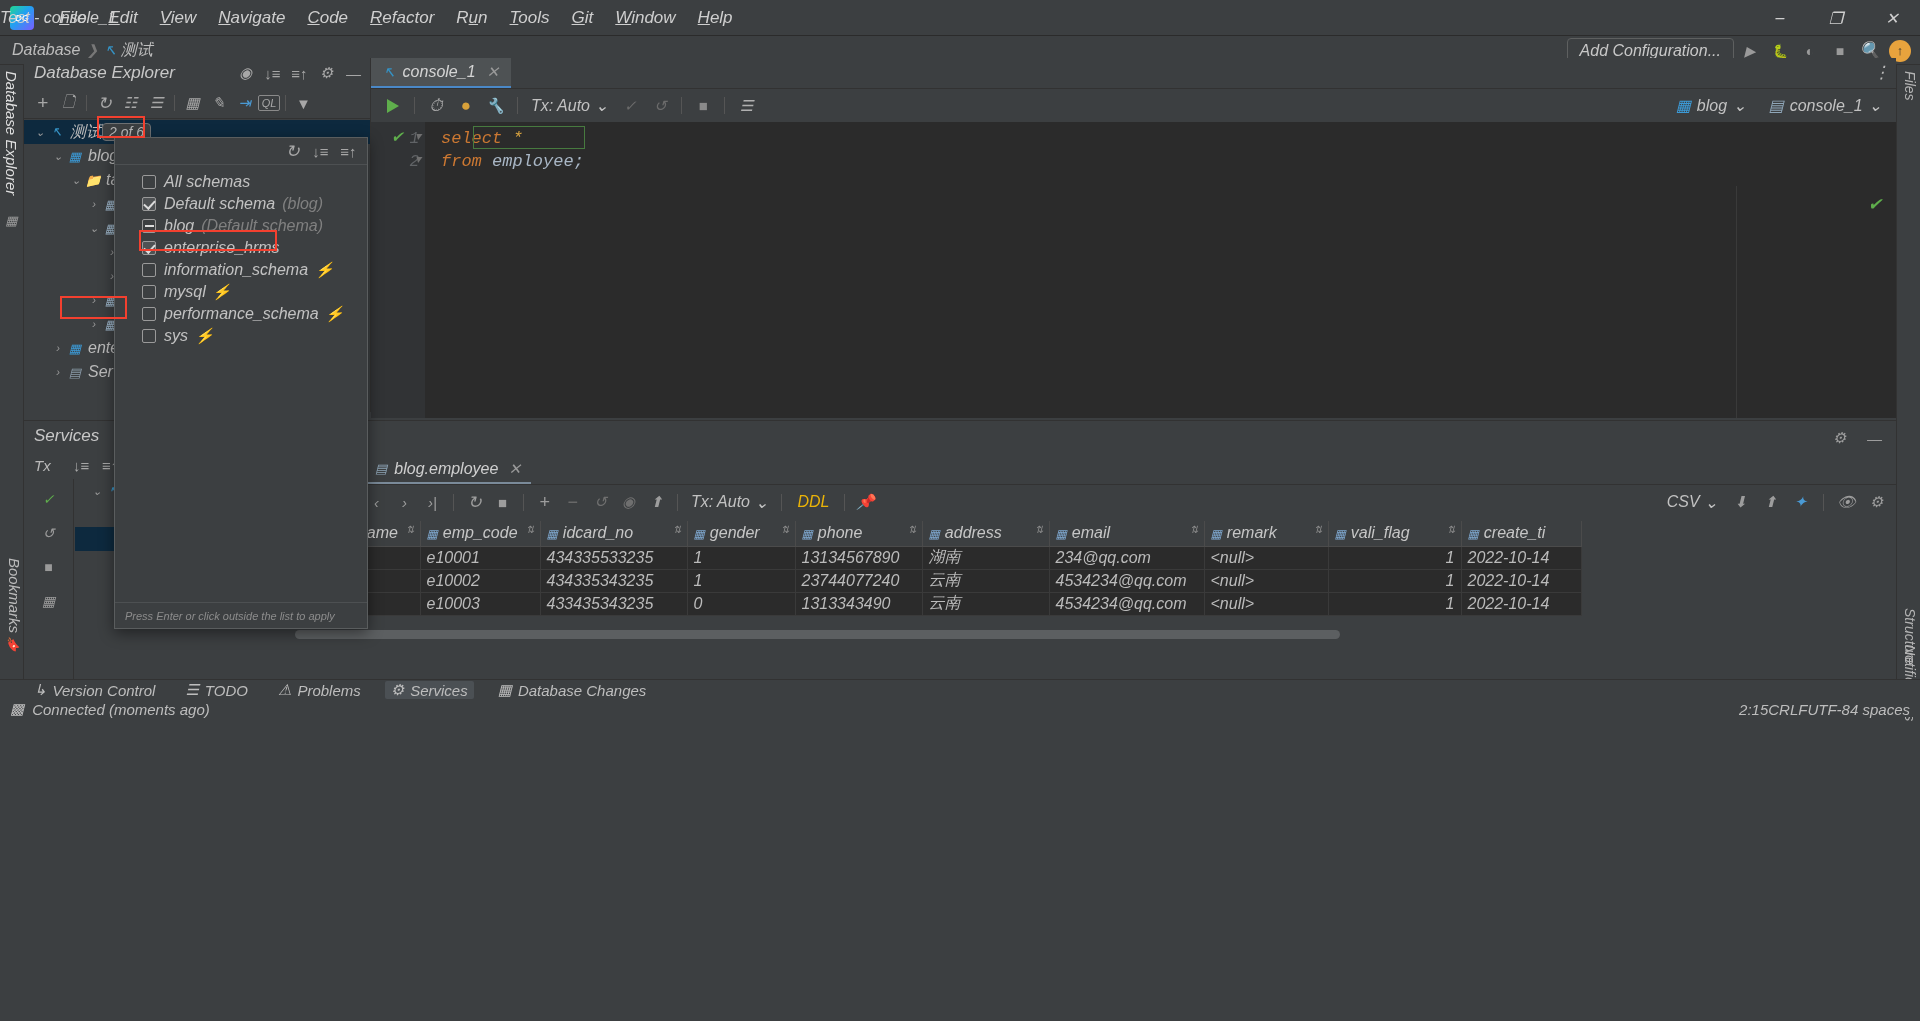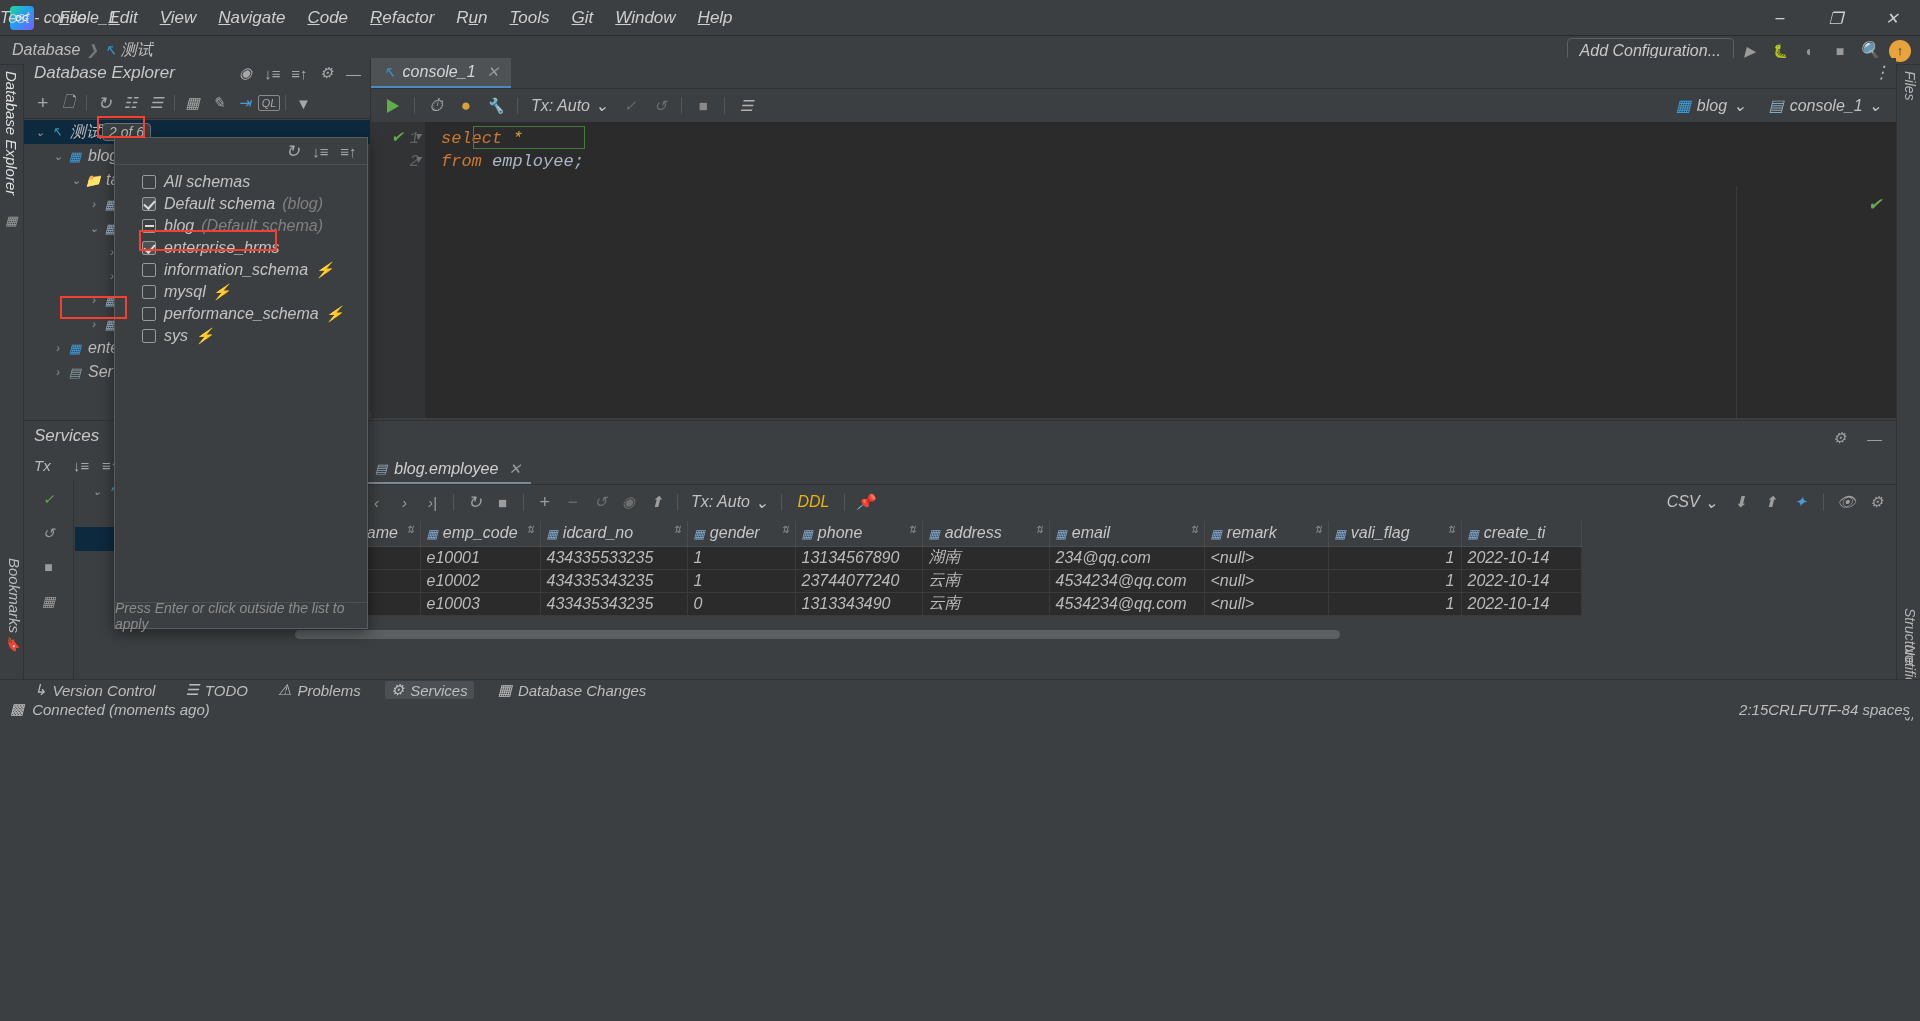--- a/index.html
+++ b/index.html
@@ -153,22 +153,22 @@
     border:solid #dcdcdc; border-width:0 2px 2px 0; transform:rotate(42deg);
   }
   .cb.partial::after {
     content:""; position:absolute; left:2px; top:5px; width:9px; height:2px;
     background:#dcdcdc;
   }
   .dim { color:#808080; margin-left:7px; }
   .bolt { color:#f0a732; margin-left:7px; font-size:15px; }
   .popup-foot {
     position:absolute; bottom:0; left:0; right:0; height:26px;
-    display:flex; align-items:center; 
-    font-size:14px; color:#8c8c8c; border-top:1px solid #4d5052;
+    display:flex; align-items:center; padding-left:10px;
+    font-size:11px; color:#8c8c8c; border-top:1px solid #4d5052;
   }
 
   
   .svcpanel {
     position:absolute; left:24px; top:420px; width:347px; bottom:38px;
     background:#3c3f41; border-right:1px solid #323232; border-top:1px solid #323232;
   }
   .svc-head { height:30px; display:flex; align-items:center; padding-left:10px;
     font-size:17px; color:#c8c8c8; }
   .svc-tool { height:28px; display:flex; align-items:center; padding-left:6px; gap:4px;

